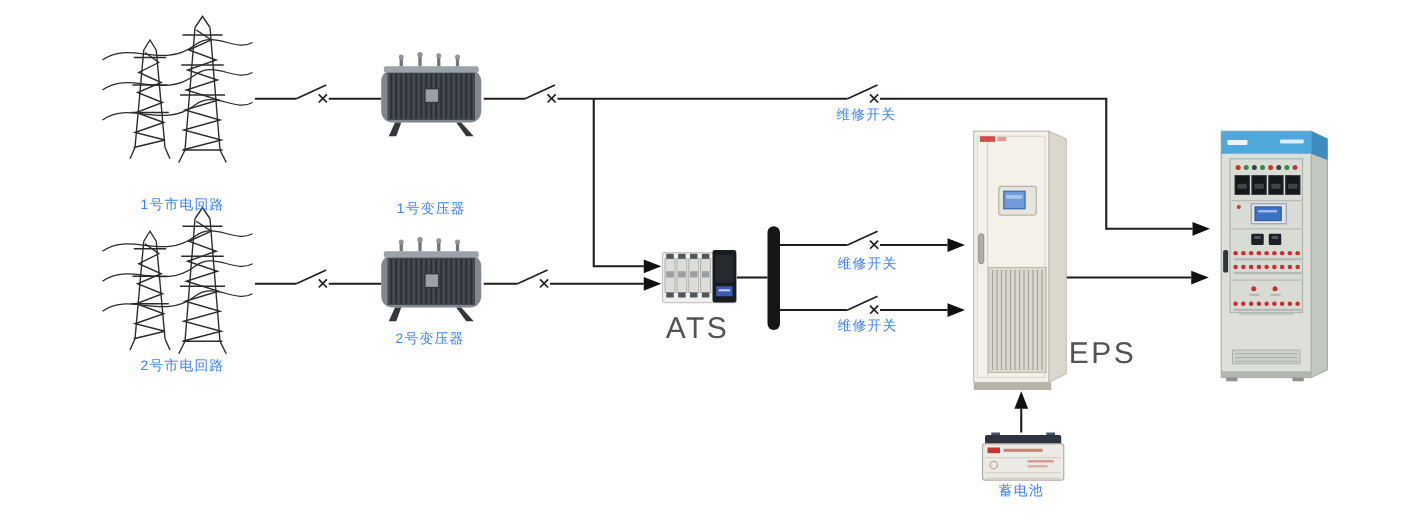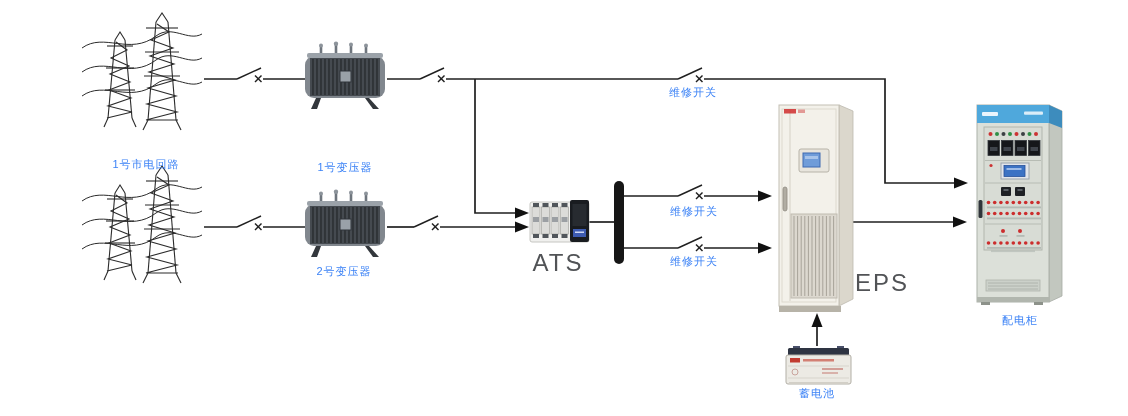--- a/index.html
+++ b/index.html
@@ -267,22 +267,22 @@
     <rect x="9" y="177" width="54" height="11" fill="#ccd1ca" stroke="#afb4ac" stroke-width="0.8"></rect>
     <path d="M11 180H61M11 183H61M11 186H61" stroke="#a8ada6" stroke-width="0.8" fill="none"></path>
     <rect x="0" y="194" width="72" height="5" fill="#b1b6ae"></rect>
     <rect x="4" y="199" width="9" height="3" fill="#8d928a"></rect>
         <rect x="57" y="199" width="9" height="3" fill="#8d928a"></rect>
   </g>
 </svg>
 
 <div class="lbl" style="left:76px;top:136px;width:140px;margin-top:22px;">1号市电回路</div>
 <div class="lbl" style="left:285px;top:125px;width:120px;margin-top:36px;">1号变压器</div>
+<div class="lbl" style="left:76px;top:287px;width:140px;">2号市电回路</div>
 <div class="lbl" style="left:284px;top:265px;width:120px;">2号变压器</div>
 <div class="lbl lbl-latin" style="left:523px;top:249px;width:70px;">ATS</div>
 <div class="lbl" style="left:643px;top:86px;width:100px;">维修开关</div>
 <div class="lbl" style="left:644px;top:205px;width:100px;">维修开关</div>
 <div class="lbl" style="left:644px;top:255px;width:100px;">维修开关</div>
 <div class="lbl lbl-latin" style="left:847px;top:269px;width:70px;">EPS</div>
 <div class="lbl" style="left:777px;top:387px;width:80px;text-align:center;">蓄电池</div>
-<div class="lbl" style="left:970px;top:314px;width:100px;">配电柜</div>
 
 </div>
 
 </body></html>

